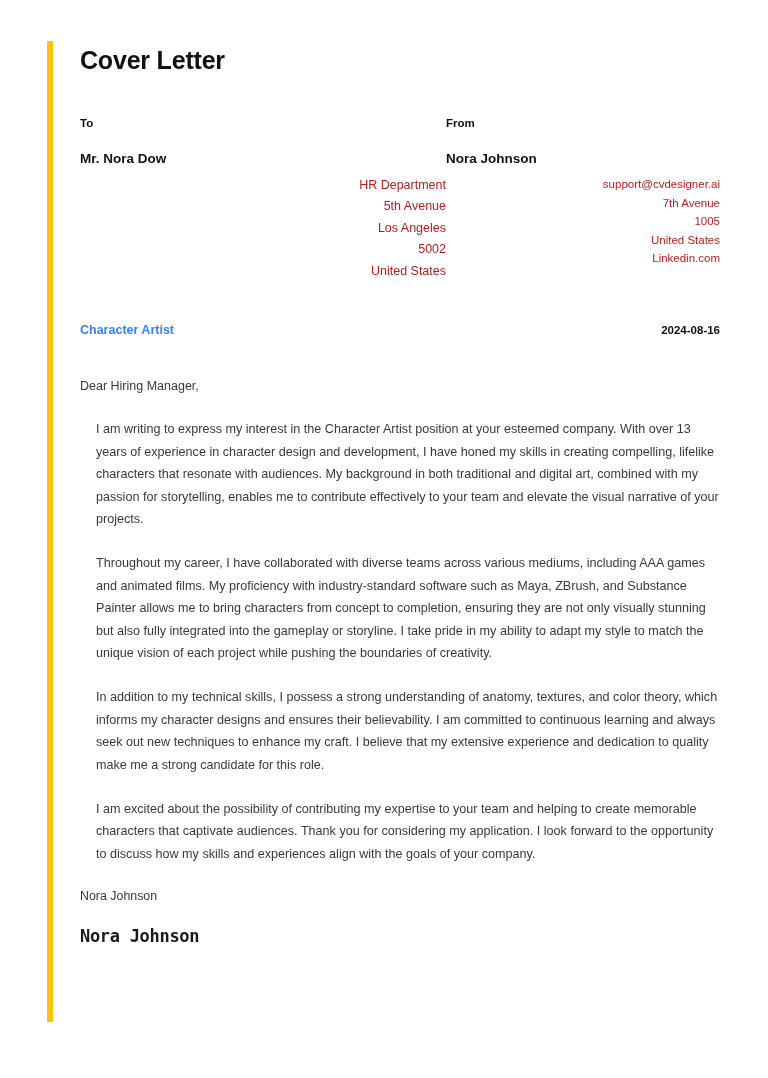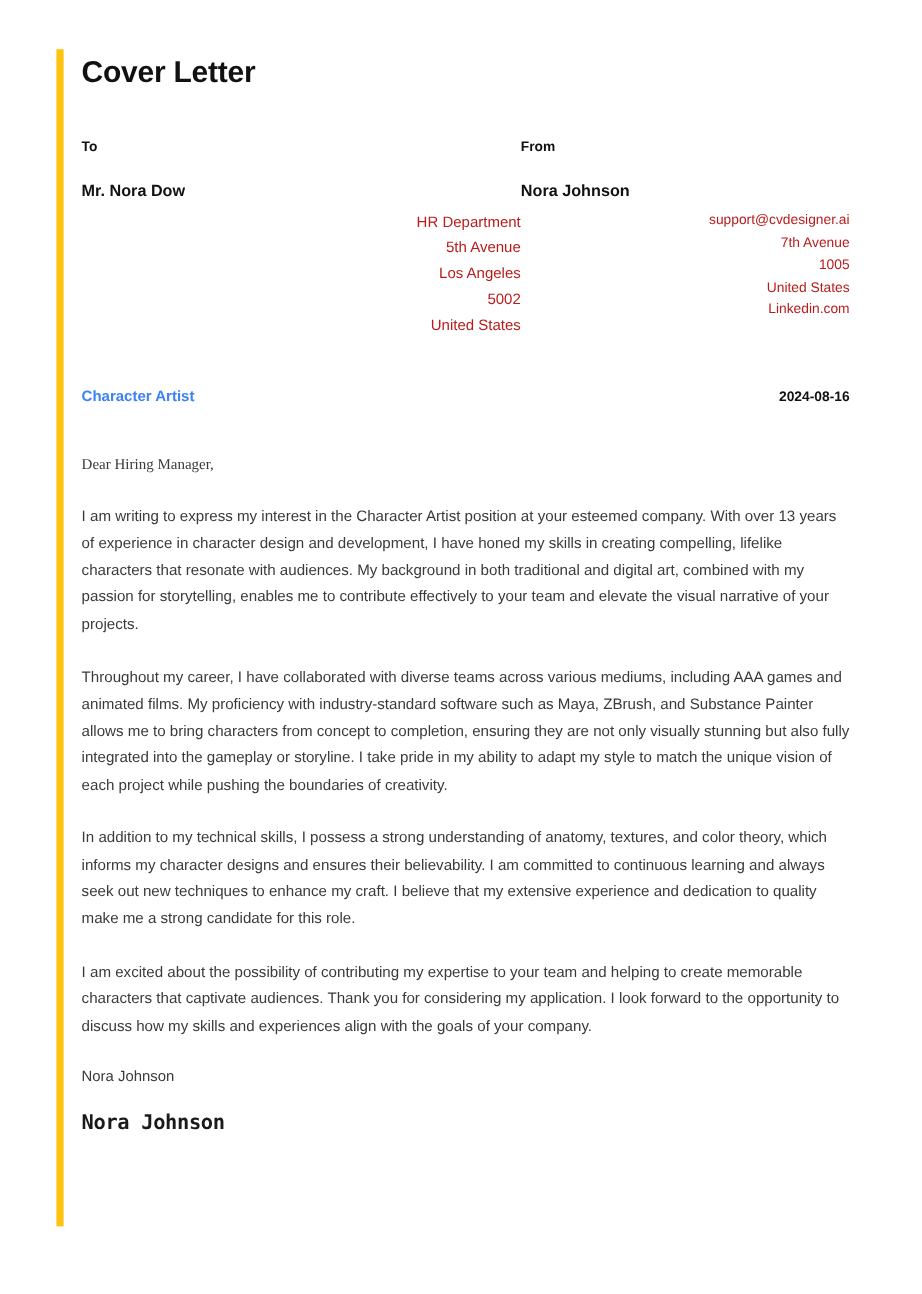--- a/index.html
+++ b/index.html
@@ -28,21 +28,21 @@
     position: absolute;
     left: 47px;
     top: 41px;
     width: 6px;
     height: 981px;
     background: #FFC20E;
   }
 
   .content {
     position: absolute;
-    left: 68px;
+    left: 80px;
     top: 41px;
     width: 640px;
   }
 
   
   .doc-title {
     font-size: 25px;
     font-weight: bold;
     color: #111111;
     letter-spacing: -0.2px;
@@ -103,30 +103,29 @@
     color: #111111;
     line-height: 1.2;
   }
 
   
   .salutation {
     font-size: 12.5px;
     color: #3a3a3a;
     margin: 38px 0 0 0;
     line-height: 1.6;
-    font-family: Liberation Serif, serif;
   }
   .body-paragraphs {
     margin-top: 22px;
   }
   .body-par {
     font-size: 12.6px;
     color: #3a3a3a;
     line-height: 1.78;
-    margin: 0 0 22px 0;
+    margin: 0 0 22px 16px;
     text-align: left;
   }
   .body-par:last-child {
     margin-bottom: 0;
   }
 
   
   .closing {
     margin-top: 21px;
   }

